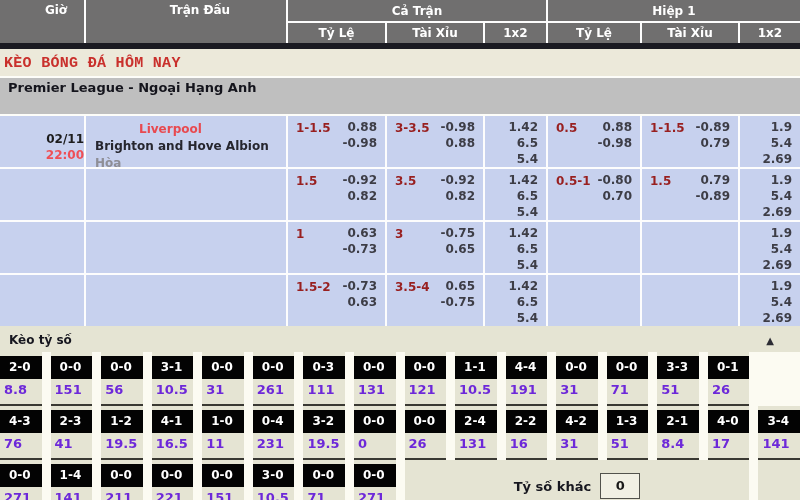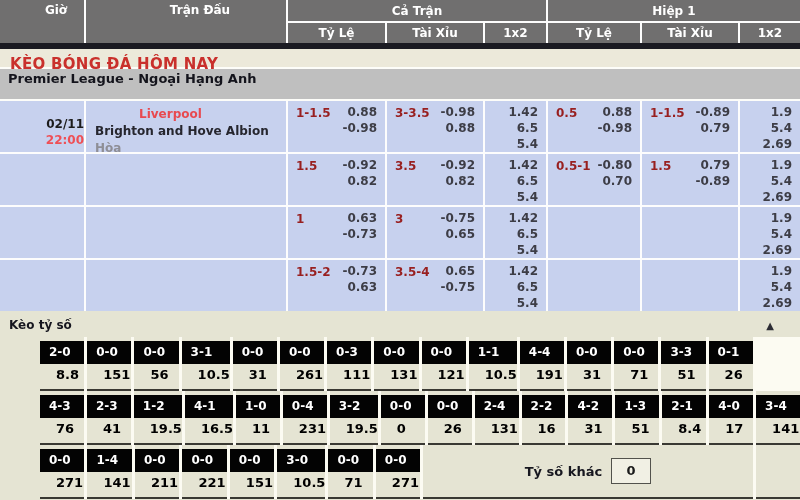--- a/index.html
+++ b/index.html
@@ -23,25 +23,25 @@
     display:flex; align-items:center; justify-content:center;
   }
   .hdr .span2 { grid-row:1/3; align-items:flex-start; padding-top:3px;padding-left:28px; }
   .hdr .c-time { grid-column:1; }
   .hdr .c-match { grid-column:2; }
   .hdr .c-full { grid-column:3/6; }
   .hdr .c-half { grid-column:6/9; }
   .dark-strip { height:6px; background:#1b1b22; }
   
   .page-title {
-    height:18px; padding:6px 0 0 10px;
-    color:#c9302c; font-size:15px; letter-spacing:.3px;
+    height:27px; padding:6px 0 0 4px;
+    color:#c9302c; font-size:15px; letter-spacing:.3px;font-family:Liberation Mono, monospace;
   }
   .league-bar {
-    height:32px; line-height:19px;
+    height:38px; line-height:19px;
     background:#bfbfbf; color:#14141c;
     font-size:13px; padding-left:8px;
     border-top:2px solid #fdfdf9;
   }
   
   .odds-grid {
     display:grid;
     grid-template-columns:84px 200px 97px 96px 61px 92px 96px 60px;
     grid-auto-rows:51px;
     gap:2px;
@@ -68,36 +68,35 @@
   .score-section { background:#e5e4d3; height:196px; }
   .cs-head {
     height:26px; display:flex; align-items:center; justify-content:space-between;
     padding:2px 26px 0 9px;
   }
   .cs-title { font-size:12px; color:#16161f; }
   .collapse { font-size:10px; color:#2c2c34; cursor:pointer; }
   .score-grid {
     display:grid;
     grid-template-columns:repeat(16, 1fr);
-    column-gap:3px;
+    column-gap:9px;
     background:#fcfbf2;
-    margin-left:40px;
   }
   .dc { display:contents; }
   .s-cell {
     background:#e5e4d3; padding-top:4px;
     border-bottom:2px solid #3a3933;
     height:54px;
   }
   .s-box {
     height:23px; line-height:23px;
     background:#030303; color:#fff;
     font-size:12px; padding-left:9px;
   }
-  .s-odd { padding:3px 0 0 16px; font-size:13px; color:#000000; }
+  .s-odd { padding:3px 0 0 4px; font-size:13px; color:#6d28d9; }
   .other-area {
     grid-column:9/16; background:#e5e4d3;
     border-bottom:2px solid #3a3933;
     display:flex; align-items:center; justify-content:center; gap:9px;
   }
   .other-label { font-size:13px; color:#17171f; }
   .other-box {
     display:inline-block; width:40px; height:26px; line-height:24px;
     border:1px solid #52524c; background:#f1f0e4;
     text-align:center; font-size:13px; color:#1a1a1a;

